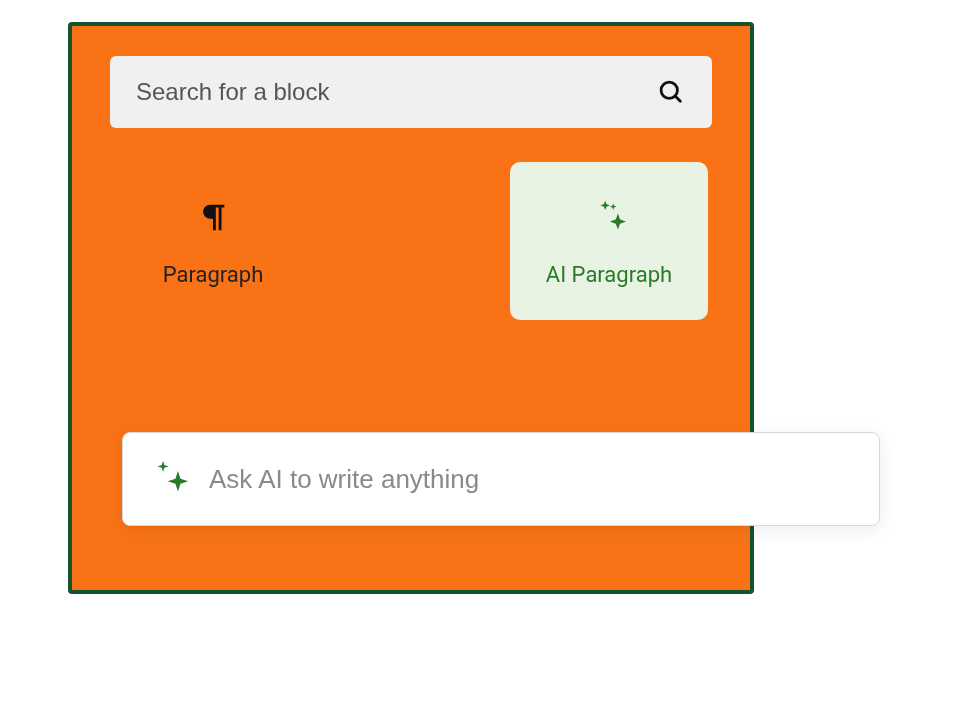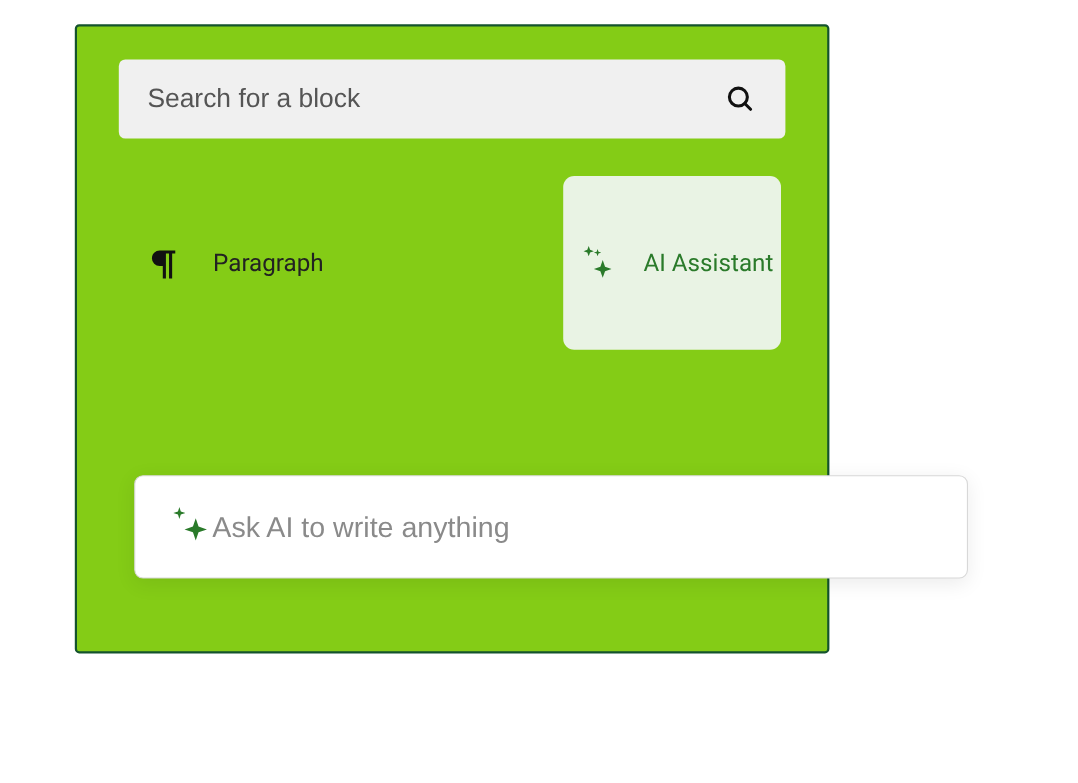--- a/index.html
+++ b/index.html
@@ -9,23 +9,23 @@
       width: 980px;
       height: 712px;
       position: relative;
     }
     .panel {
       position: absolute;
       left: 68px;
       top: 22px;
       width: 686px;
       height: 572px;
-      border: 2px solid #14532d;
+      border: 4px solid #14532d;
       border-radius: 4px;
-      background: #84cc16;
+      background: #f97316;
       padding: 30px 38px 24px 38px;
     }
     .search-bar {
       display: flex;
       align-items: center;
       background: #f0f0f0;
       border-radius: 6px;
       height: 72px;
       padding: 0 26px;
       margin-bottom: 34px;
@@ -52,20 +52,21 @@
       display: flex;
       gap: 8px;
       justify-content: space-between;
       padding: 0 4px;
     }
     .block-card {
       width: 198px;
       height: 158px;
       border-radius: 10px;
       display: flex;
+      flex-direction: column;
       align-items: center;
       justify-content: center;
       gap: 26px;
       cursor: pointer;
     }
     .block-card.active {
       background: #e9f3e4;
     }
     .block-icon {
       width: 40px;
@@ -87,21 +88,21 @@
       top: 432px;
       width: 758px;
       height: 94px;
       background: #ffffff;
       border: 1px solid #d8d8d8;
       border-radius: 8px;
       box-shadow: 0 4px 18px rgba(0,0,0,0.08);
       display: flex;
       align-items: center;
       padding: 0 32px;
-      gap: 4px;
+      gap: 20px;
     }
     .ai-input {
       flex: 1;
       border: none;
       background: transparent;
       font-size: 26px;
       color: #333;
       outline: none;
     }
     .ai-input::placeholder {
@@ -137,21 +138,21 @@
     </div>
 
     <div class="block-card active">
       <span class="block-icon">
         <svg class="sparkle-sm" viewBox="0 0 40 40" fill="#2a7a2a">
           <path d="M28 24 L30.5 17 L33 24 L40 26.5 L33 29 L30.5 36 L28 29 L21 26.5 Z"></path>
           <path d="M12 4 L13.5 0 L15 4 L19 5.5 L15 7 L13.5 11 L12 7 L8 5.5 Z" transform="translate(2,2)"></path>
           <path d="M20 8 L21 5 L22 8 L25 9 L22 10 L21 13 L20 10 L17 9 Z" transform="translate(4,0)"></path>
         </svg>
       </span>
-      <span class="block-label">AI Assistant</span>
+      <span class="block-label">AI Paragraph</span>
     </div>
 
 
   </div>
 </div>
 
 <div class="ai-input-bar">
   <span>
     <svg class="sparkle-lg" viewBox="0 0 40 40" fill="#2a7a2a">
       <path d="M24 22 L27 13 L30 22 L39 25 L30 28 L27 37 L24 28 L15 25 Z"></path>

